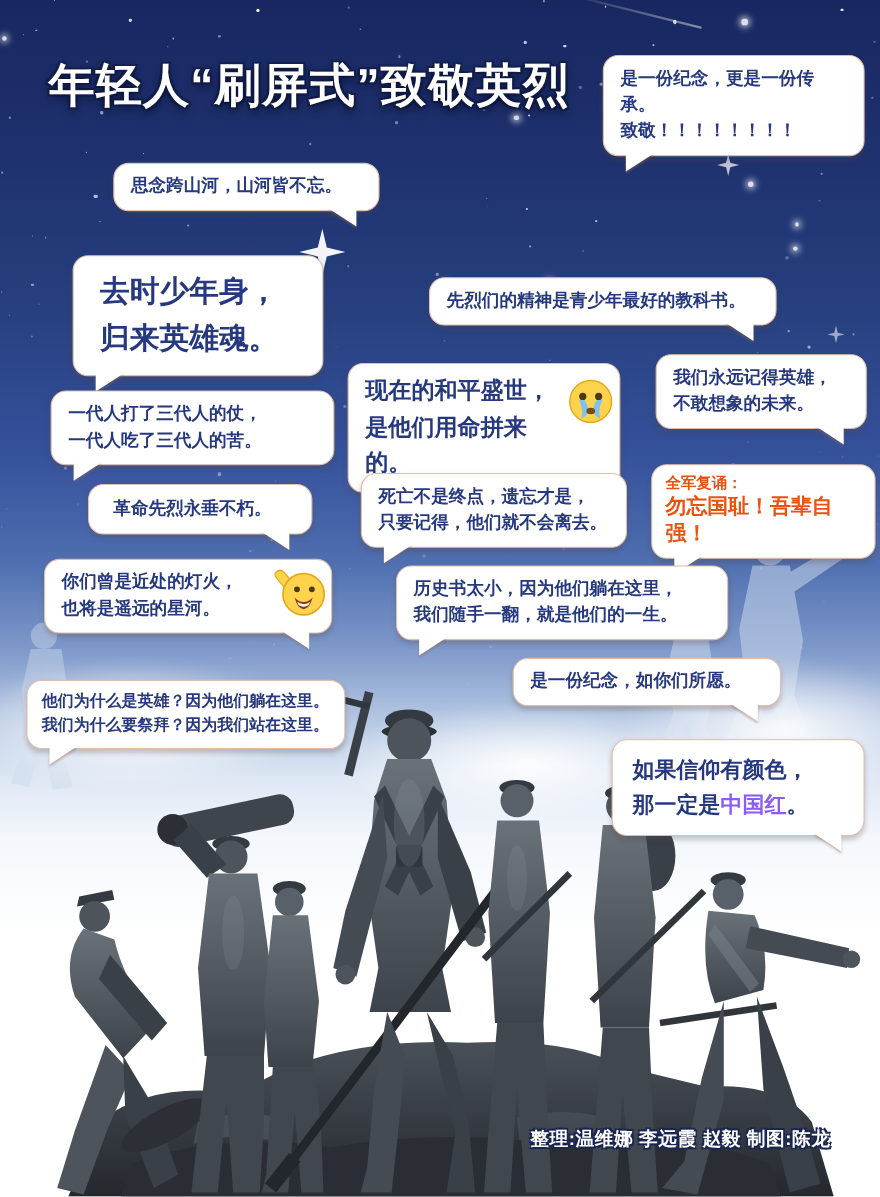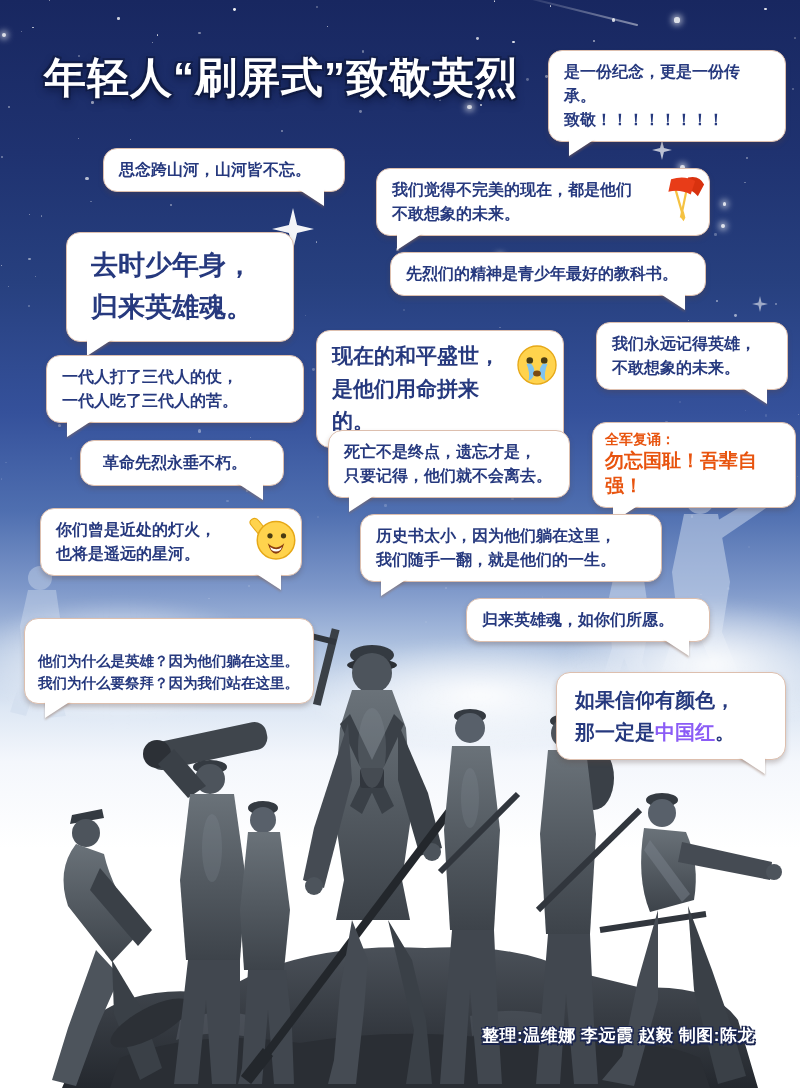--- a/index.html
+++ b/index.html
@@ -30,21 +30,21 @@
     box-shadow:0 3px 5px rgba(90,70,60,.28);}
   .btext{margin:0;white-space:pre-line;color:#26397e;font-weight:bold;
     font-size:16px;line-height:1.5;}
   .blabel{margin:0;color:#e8540f;font-weight:bold;font-size:14px;line-height:1.2;}
   .orange{color:#e8540f;}
   .red{color:#8b5cf6;}
   .big27{font-size:27px;line-height:1.55;}
   .big21{font-size:21px;line-height:1.55;}
   .big20{font-size:20px;line-height:1.6;}
   .big19{font-size:19px;line-height:1.35;}
-  .small145{font-size:14.5px;line-height:1.55;margin-top:23px;}
+  .small145{font-size:14.5px;line-height:1.55;}
   .tail-bl::after{content:"";position:absolute;left:20px;bottom:-15px;width:0;height:0;
     border-top:17px solid #fff;border-right:26px solid transparent;
     filter:drop-shadow(0 2px 1px rgba(140,105,85,.45));}
   .tail-br::after{content:"";position:absolute;right:20px;bottom:-15px;width:0;height:0;
     border-top:17px solid #fff;border-left:26px solid transparent;
     filter:drop-shadow(0 2px 1px rgba(140,105,85,.45));}
   .bubble .inline-icon{position:absolute;}
   
   .mist{position:absolute;background:radial-gradient(closest-side,rgba(255,255,255,.95),rgba(255,255,255,0));
     filter:blur(6px);pointer-events:none;}
@@ -374,31 +374,20 @@
 
   <div class="bubble tail-bl" style="left:548px;top:50px;width:238px;">
     <p class="btext">是一份纪念，更是一份传承。
 致敬！！！！！！！！</p>
   </div>
 
   <div class="bubble tail-br" style="left:103px;top:148px;width:242px;">
     <p class="btext">思念跨山河，山河皆不忘。</p>
   </div>
 
-  <div class="bubble tail-bl" style="left:376px;top:168px;width:334px;padding-right:60px;">
-    <p class="btext">我们觉得不完美的现在，都是他们
-不敢想象的未来。</p>
-    <svg class="inline-icon" style="right:2px;top:4px;width:54px;height:50px;" viewBox="0 0 60 56">
-      <line x1="22" y1="8" x2="34" y2="50" stroke="#f5c242" stroke-width="2.5"></line>
-      <line x1="40" y1="6" x2="31" y2="50" stroke="#f5c242" stroke-width="2.5"></line>
-      <path d="M39,5 q13,-3 18,8 l-7,13 q-7,-9 -15,-7 Z" fill="#d8320f"></path>
-      <path d="M20,7 q15,-5 27,2 l-5,15 q-12,-6 -25,-3 Z" fill="#e83c18"></path>
-      <path d="M31,50 l3,-8 2,8 -2,4 Z" fill="#f5c242"></path>
-    </svg>
-  </div>
 
   <div class="bubble tail-bl" style="left:66px;top:232px;width:228px;padding:12px 24px;">
     <p class="btext big27">去时少年身，
 归来英雄魂。</p>
   </div>
 
   <div class="bubble tail-br" style="left:390px;top:252px;width:316px;">
     <p class="btext">先烈们的精神是青少年最好的教科书。</p>
   </div>
 
@@ -451,21 +440,21 @@
       <path d="M28,44 q9,6 16,0 l-2,4 q-6,4 -12,0 Z" fill="#fff"></path>
     </svg>
   </div>
 
   <div class="bubble tail-bl" style="left:360px;top:514px;width:302px;">
     <p class="btext">历史书太小，因为他们躺在这里，
 我们随手一翻，就是他们的一生。</p>
   </div>
 
   <div class="bubble tail-br" style="left:466px;top:598px;width:244px;">
-    <p class="btext">归来英雄魂，如你们所愿。</p>
+    <p class="btext">是一份纪念，如你们所愿。</p>
   </div>
 
   <div class="bubble tail-bl" style="left:24px;top:618px;width:290px;padding:8px 13px;">
     <p class="btext small145">他们为什么是英雄？因为他们躺在这里。
 我们为什么要祭拜？因为我们站在这里。</p>
   </div>
 
   <div class="bubble tail-br" style="left:556px;top:672px;width:230px;padding:11px 18px;">
     <p class="btext big20"><span>如果信仰有颜色，
 那一定是</span><span class="red">中国红</span><span>。</span></p>

